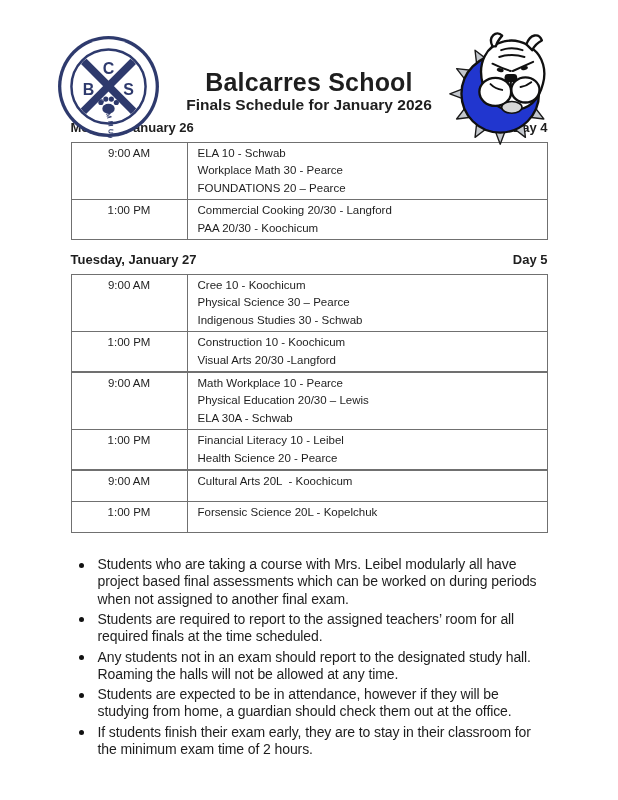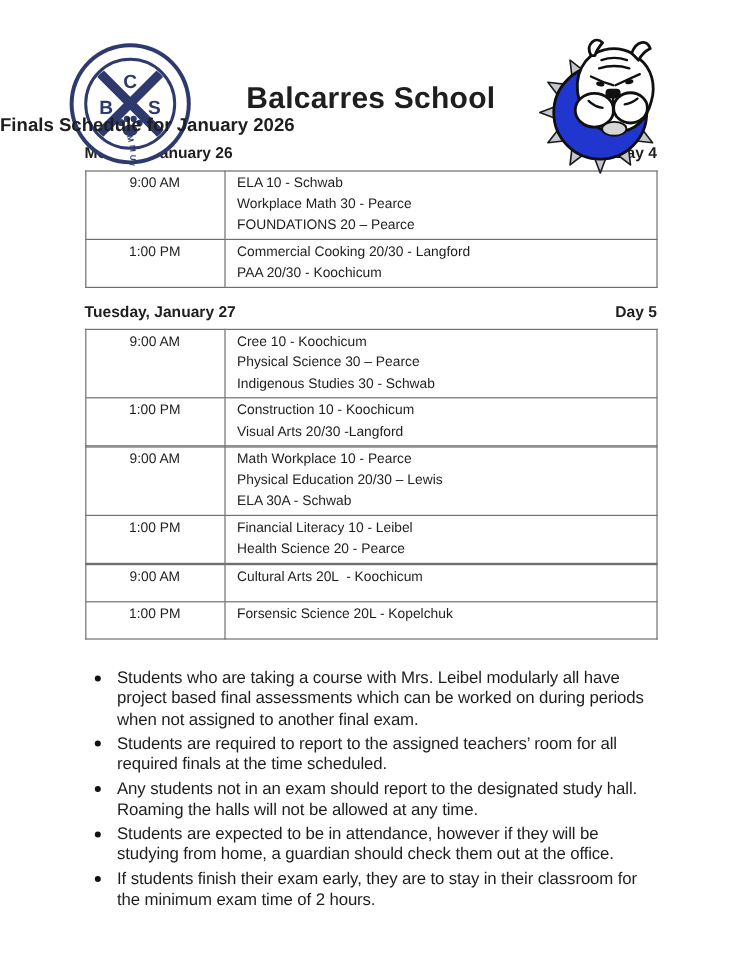--- a/index.html
+++ b/index.html
@@ -14,21 +14,21 @@
   html,body{background:#fff;}
   body{font-family:"Liberation Sans", sans-serif;color:var(--ink);}
   .page{position:relative;width:618px;height:800px;background:var(--paper);overflow:hidden;}
 
   
   .header{position:relative;height:114px;}
   .crest{position:absolute;left:57px;top:35px;width:103px;height:103px;}
   .mascot{position:absolute;left:444px;top:24px;width:126px;height:126px;}
   .school-name{position:absolute;left:0;right:0;top:68px;text-align:center;
     font-size:25px;font-weight:bold;letter-spacing:.2px;}
-  .subtitle{position:absolute;left:0;right:0;top:96px;
+  .subtitle{position:absolute;left:0;right:0;top:96px;text-align:center;
     font-size:15.5px;font-weight:bold;}
 
   
   .main{width:477px;margin:0 auto;}
   .day-title{display:flex;justify-content:space-between;gap:15px;font-size:13px;
     font-weight:bold;margin:12px 0 7px;}
   .day-section:first-child .day-title{margin-top:6px;}
 
   table.sched{width:100%;border-collapse:collapse;}
   table.sched td{border:1px solid var(--border);vertical-align:top;margin-left:14px;}

